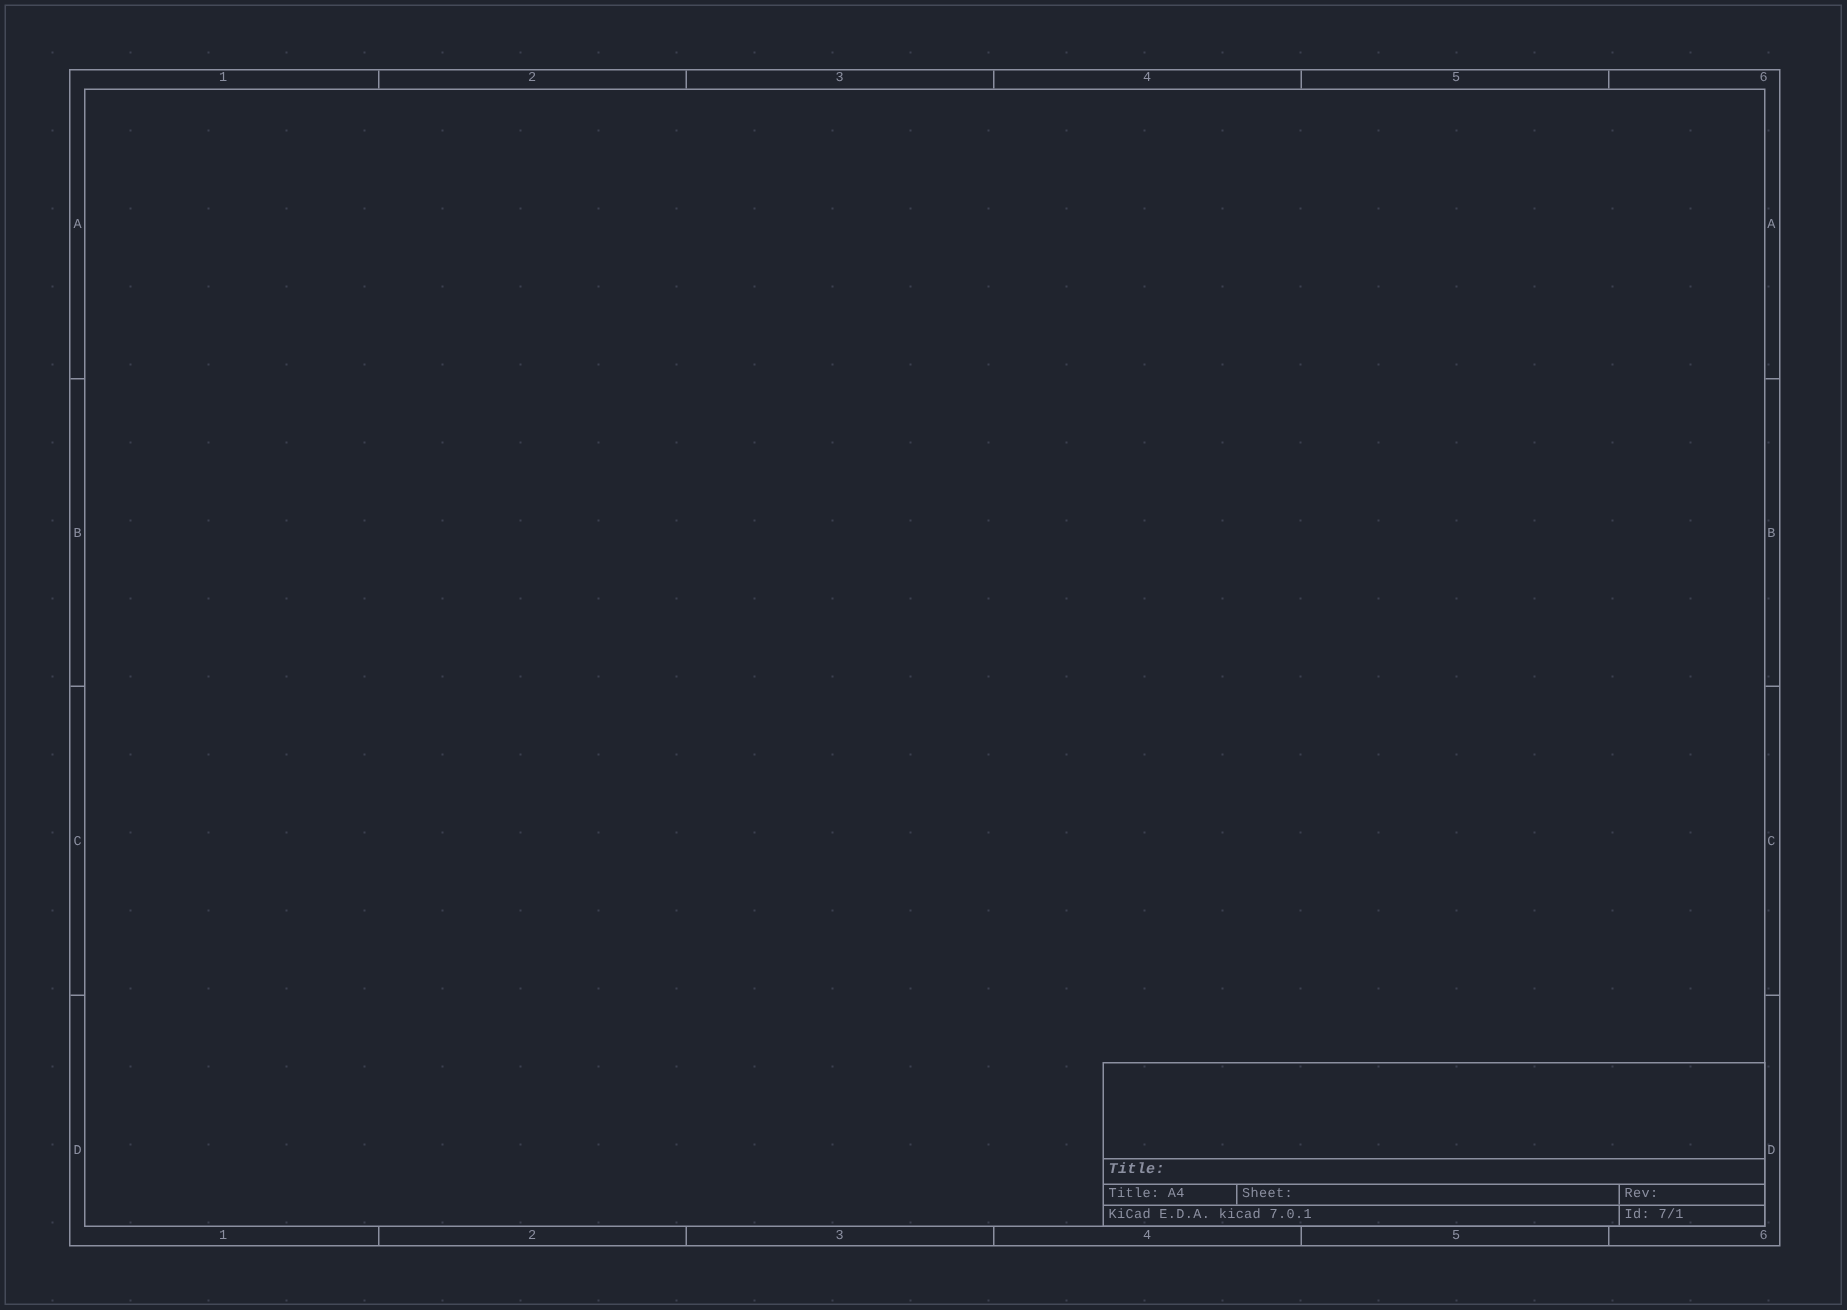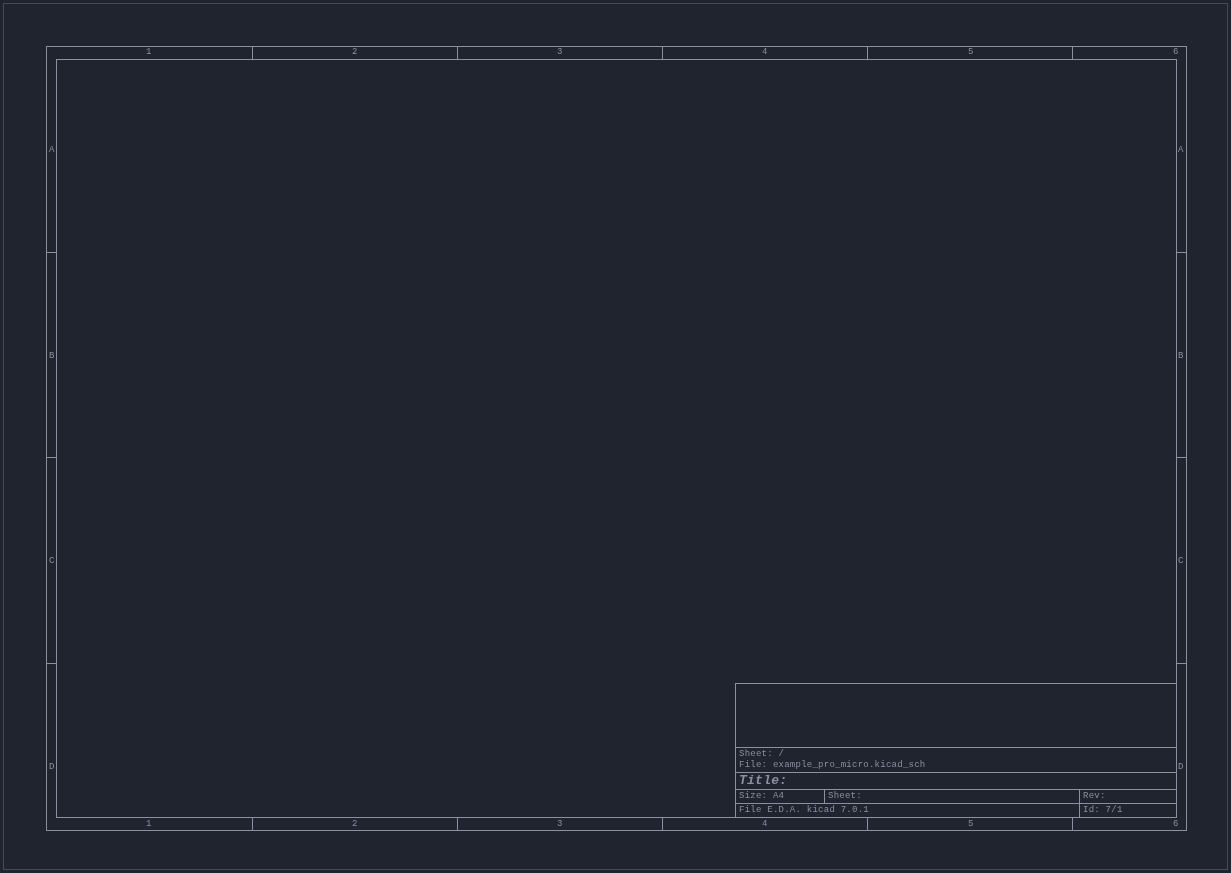--- a/index.html
+++ b/index.html
@@ -102,21 +102,21 @@
   }
   .tb-cell:first-child {
     border-left: none;
   }
   .tb-comment {
     height: 63px;
   }
   .tb-title {
     font-weight: bold;
     font-style: italic;
-    font-size: 13px;
+    font-size: 10px;
     line-height: 13px;
     padding-bottom: 2px;
   }
 
 </style>
 </head>
 <body>
 
 <div class="viewport">
   <div class="dotgrid"></div>
@@ -161,33 +161,27 @@
     <div class="tick tick-v" style="right:0;top:410px"></div>
     <div class="coord" style="right:2px;top:510px">C</div>
     <div class="tick tick-v" style="right:0;top:616px"></div>
     <div class="coord" style="right:2px;top:716px">D</div>
 
     <div class="sheet-inner"></div>
 
     <div class="titleblock">
       <div class="tb-row tb-comment"></div>
       <div class="tb-row">
-        <div class="tb-cell" style="flex:1">
-          <div>Sheet: /</div>
-          <div>File: example_pro_micro.kicad_sch</div>
-        </div>
-      </div>
-      <div class="tb-row">
         <div class="tb-cell tb-title" style="flex:1">Title:</div>
       </div>
       <div class="tb-row">
-        <div class="tb-cell" style="width:82px">Size: A4</div>
+        <div class="tb-cell" style="width:82px">Title: A4</div>
         <div class="tb-cell" style="flex:1">Sheet:</div>
         <div class="tb-cell" style="width:90px">Rev:</div>
       </div>
       <div class="tb-row">
-        <div class="tb-cell" style="flex:1">File E.D.A.  kicad 7.0.1</div>
+        <div class="tb-cell" style="flex:1">KiCad E.D.A.  kicad 7.0.1</div>
         <div class="tb-cell" style="width:90px">Id: 7/1</div>
       </div>
     </div>
 
   </div>
 </div>
 
 </body></html>

